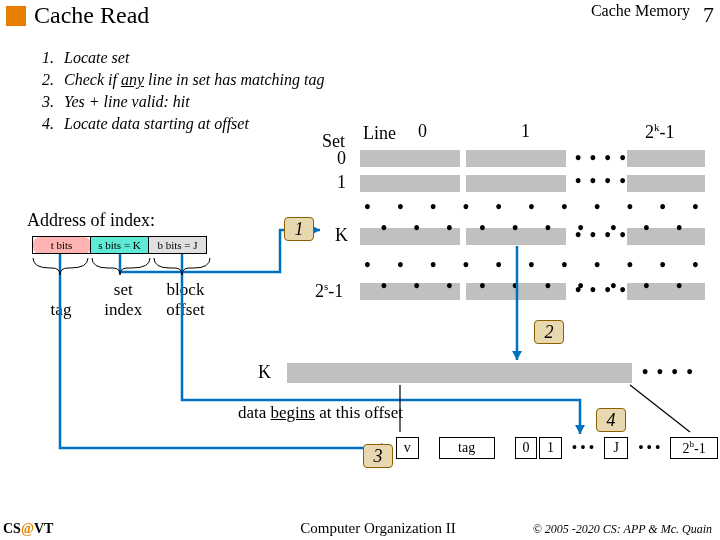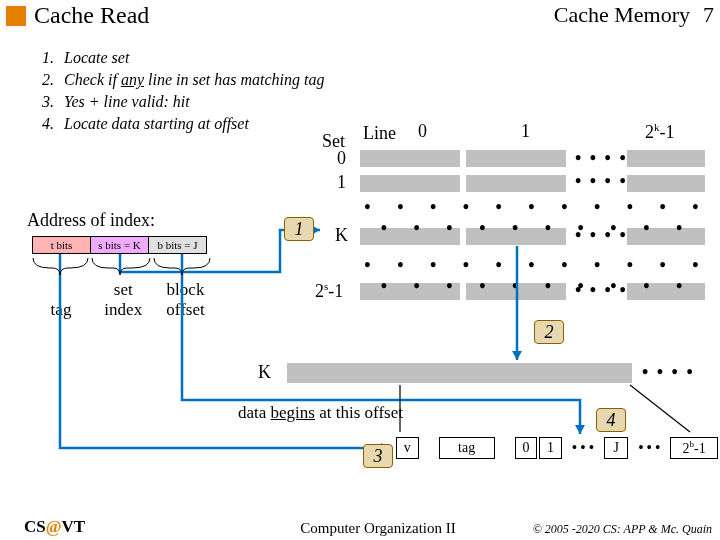--- a/index.html
+++ b/index.html
@@ -19,21 +19,21 @@
   }
   .title {
     font-size: 24px;
     font-weight: normal;
     position: absolute;
     left: 34px; top: 2px;
   }
   .hdr-right {
     position: absolute;
     right: 30px; top: 2px;
-    font-size: 22px;
+    font-size: 16px;
   }
   .hdr-num {
     position: absolute;
     right: 6px; top: 2px;
     font-size: 22px;
   }
   .steps {
     position: absolute;
     left: 40px; top: 46px;
     font-style: italic;
@@ -51,22 +51,22 @@
     position: absolute;
     left: 32px; top: 236px;
     border-collapse: collapse;
     font-size: 11px;
   }
   .addr-table td {
     border: 1px solid #000;
     text-align: center;
     padding: 2px 6px;
   }
-  .addr-table td.t { background: #ffb3b3; width: 58px; }
-  .addr-table td.s { background: #f0abfc; width: 58px; }
+  .addr-table td.t { background: #ffb3b3; width: 58px; border-radius: 7px; }
+  .addr-table td.s { background: #5eead4; width: 58px; }
   .addr-table td.b { background: #e0e0e0; width: 58px; }
   .lbl-row {
     position: absolute;
     left: 32px; top: 280px;
     font-size: 17px;
   }
   .lbl-row span { display: inline-block; text-align: center; }
   
   .line-lbl { position: absolute; left: 363px; top: 123px; font-size: 18px; }
   .set-lbl { position: absolute; left: 322px; top: 131px; font-size: 18px; }
@@ -158,22 +158,22 @@
   .footer {
     position: absolute;
     bottom: 3px;
     left: 0; right: 0;
     text-align: center;
     font-size: 15px;
     margin-left: 36px;
   }
   .footer-left {
     position: absolute;
-    left: 24px; bottom: 3px;
-    font-size: 17px;
+    left: 3px; bottom: 3px;
+    font-size: 14px;
     font-weight: bold;
   }
   .footer-left .a { color: #e68000; }
   .footer-right {
     position: absolute;
     right: 8px; bottom: 3px;
     font-size: 12px;
     font-style: italic;
   }
 </style>

